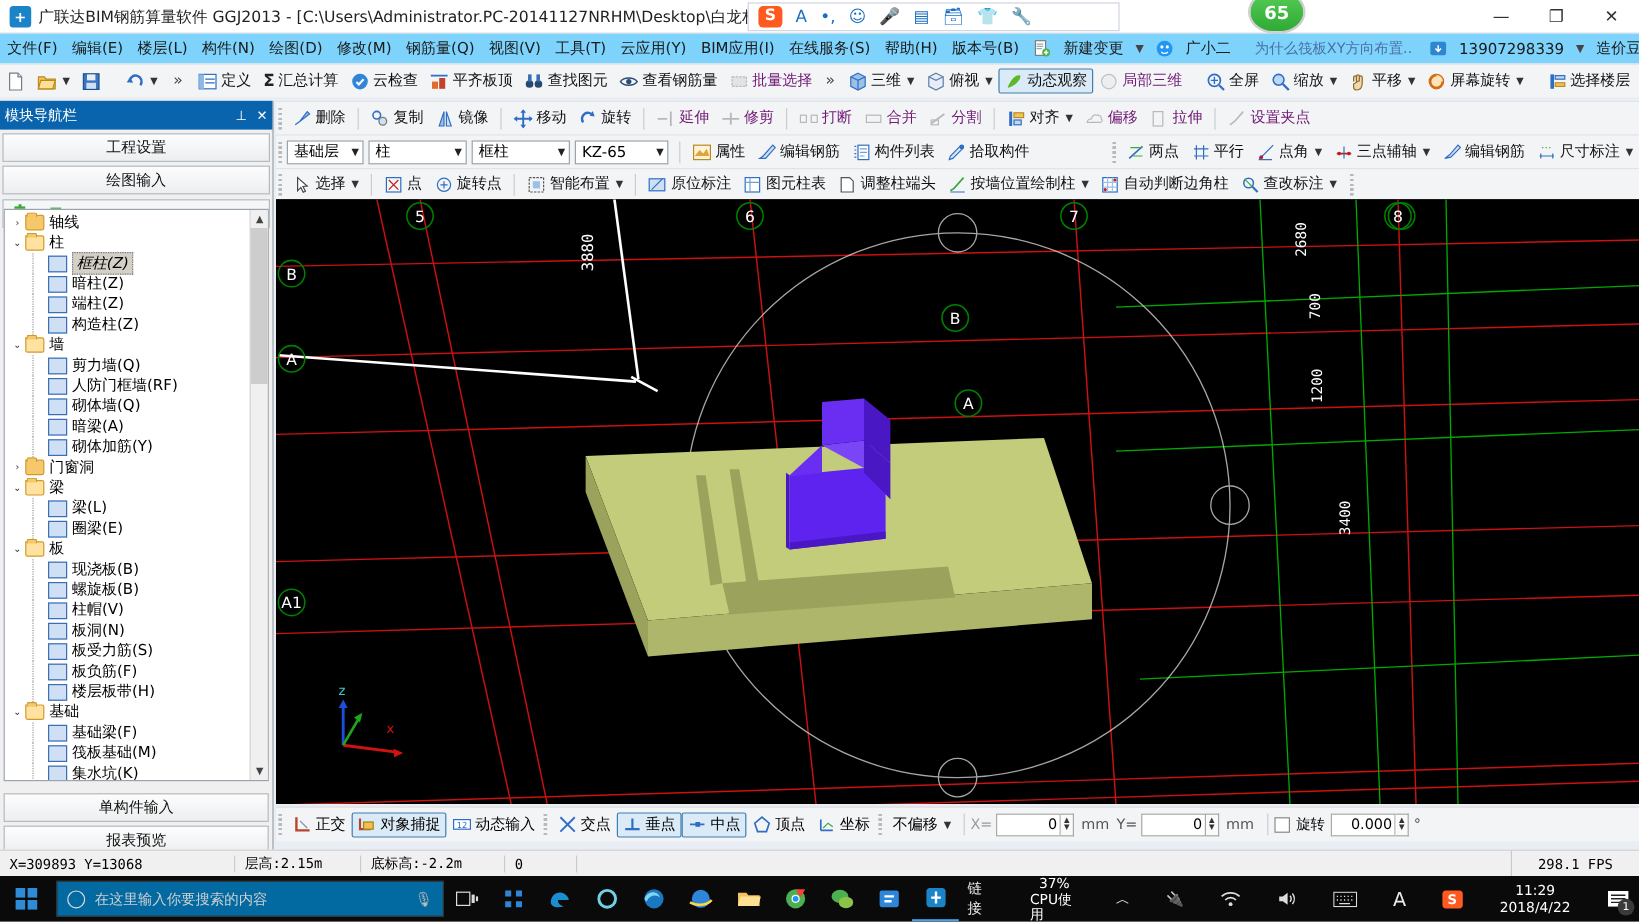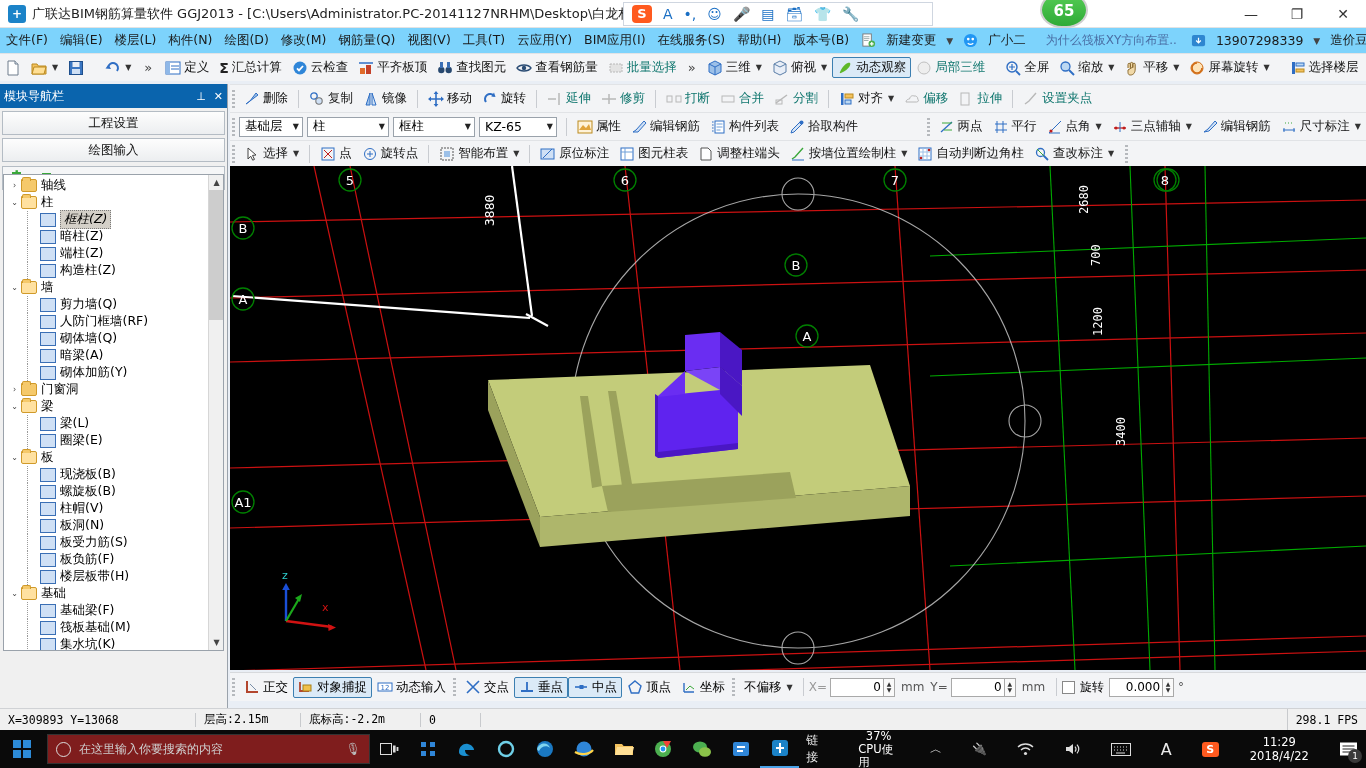--- a/index.html
+++ b/index.html
@@ -56,21 +56,21 @@
   .mini-ico{ width:15px;height:15px;display:inline-block;vertical-align:middle; }
   .ad-text{ color:#4a6fa5; font-size:12px; padding:0 10px; }
   .chev{font-size:9px;color:#444;}
 
   
   .tbrow{
     position:absolute;left:0;width:1366px;height:28px;background:#f3f4f6;
     border-top:1px solid #e1e3e6; display:flex;align-items:center;white-space:nowrap;
   }
   .tbitem{ display:flex;align-items:center;gap:3px;padding:2px 5px;font-size:12.5px;color:#111; }
-  .tbitem.disabled{ color:#0f766e; }
+  .tbitem.disabled{ color:#701a75; }
   .tbitem.active{ border:1px solid #3c7fb1; background:#dbeaf7; border-radius:2px; padding:1px 4px; }
   .vsep{ width:1px;height:18px;background:#c9ccd1;margin:0 5px; }
   .grip{ width:3px;height:18px;margin:0 4px 0 2px;
      background:repeating-linear-gradient(to bottom,#b6b9bd 0 2px,transparent 2px 4px); }
   .ico{ width:16px;height:16px;display:inline-block;flex:none; }
   .dd{ font-size:8px;color:#333;margin-left:2px; }
 
   
   .combo{
     height:20px;border:1px solid #9aa2ab;background:#fff;display:flex;align-items:center;
@@ -131,31 +131,31 @@
   .spinarrows{ width:11px;height:19px;border:1px solid #a9a9a9;border-left:none;background:#fafafa;
      display:flex;flex-direction:column;align-items:center;justify-content:center;font-size:6px;line-height:6px;color:#333; }
 
   
   .statusbar2{
     position:absolute;left:0;top:708px;width:1366px;height:22px;background:#f0f0f0;
     border-top:1px solid #d0d2d5;display:flex;align-items:center;font-size:12px;
   }
   .stcell{ height:14px;display:flex;align-items:center;padding:0 8px;border-right:1px solid #c8cacd;
     font-family:"DejaVu Sans Mono",monospace;font-size:11.5px; }
-  .fps{ position:absolute;right:0;top:0;height:22px;display:flex;align-items:center;padding:0 8px;
+  .fps{ position:absolute;right:0;top:0;height:22px;display:flex;align-items:center;padding:0 22px;
     border-left:1px solid #c8cacd;font-family:"DejaVu Sans Mono",monospace;font-size:11.5px;text-align:center; }
 
   
   .taskbar{ position:absolute;left:0;top:730px;width:1366px;height:38px;background:#0a0a0a;
     display:flex;align-items:center; }
   .startbtn{ width:46px;height:38px;display:flex;align-items:center;justify-content:center; }
   .winlogo{ width:18px;height:18px;display:grid;grid-template-columns:8px 8px;grid-template-rows:8px 8px;
     gap:2px; }
   .winlogo i{ background:#2d8bd8;display:block; }
-  .searchbox{ width:330px;height:30px;background:#7f1d1d;border:1px solid #333;display:flex;
+  .searchbox{ width:330px;height:30px;background:#0369a1;border:1px solid #333;display:flex;
     align-items:center;gap:8px;padding:0 8px;color:#cfcfcf;font-size:12px;margin-left:2px; }
   .circ{ width:15px;height:15px;border:1.6px solid #dcdcdc;border-radius:50%; }
   .tb-ico{ width:40px;height:38px;display:flex;align-items:center;justify-content:center; }
   .tray{ margin-left:auto;display:flex;align-items:center;height:38px;color:#eaeaea;font-size:12px;gap:16px; }
   .tray .ti{ padding:0 7px;display:flex;align-items:center;justify-content:center;height:38px; }
   .cpu{ display:flex;flex-direction:column;align-items:center;line-height:13px;font-size:11.5px;padding:0 8px;color:#fff; }
   .clock{ display:flex;flex-direction:column;align-items:center;line-height:14px;font-size:11.5px;padding:0 8px;color:#fff; }
   .notif{ width:38px;height:38px;display:flex;align-items:center;justify-content:center;position:relative; }
   .badge{ position:absolute;right:4px;bottom:5px;width:14px;height:14px;border-radius:50%;
      background:#3a3a3a;color:#fff;font-size:9px;display:flex;align-items:center;justify-content:center; }
@@ -859,20 +859,24 @@
             <span class="lbl">集水坑(K)</span>
           </div>
         </div>
       <div class="tree-scroll">
         <div class="sb-btn">▲</div>
         <div class="sb-thumb"></div>
         <div class="sb-btn" style="position:absolute;bottom:0">▼</div>
       </div>
     </div>
 
+    <div class="bottombtns">
+      <div class="panelbtn" style="margin:0 0 3px">单构件输入</div>
+      <div class="panelbtn" style="margin:0">报表预览</div>
+    </div>
   </div>
 
   <div class="viewport">
     <svg width="1136" height="504" viewBox="0 0 1136 504">
       <rect width="1136" height="504" fill="#000"></rect>
 
       <g stroke="#cc1111" stroke-width="1.2" fill="none">
         <path d="M0 56 L1136 34"></path>
         <path d="M0 132 L1136 104"></path>
         <path d="M0 196 L1136 167"></path>

